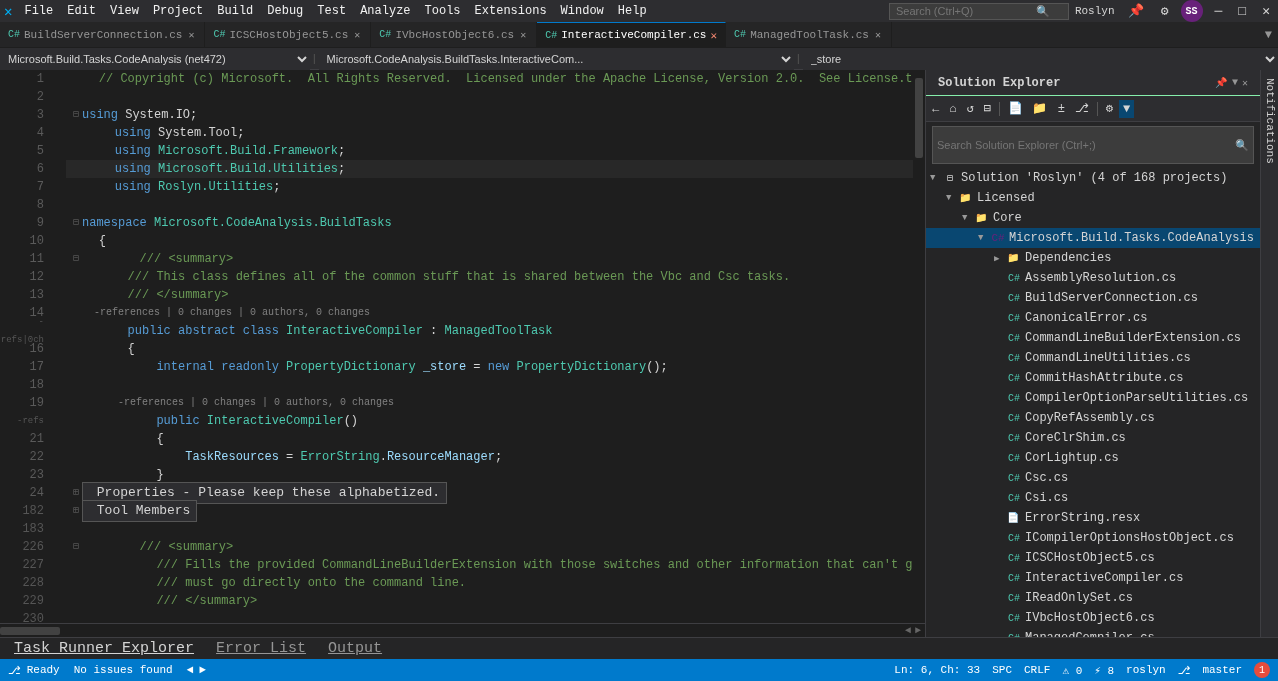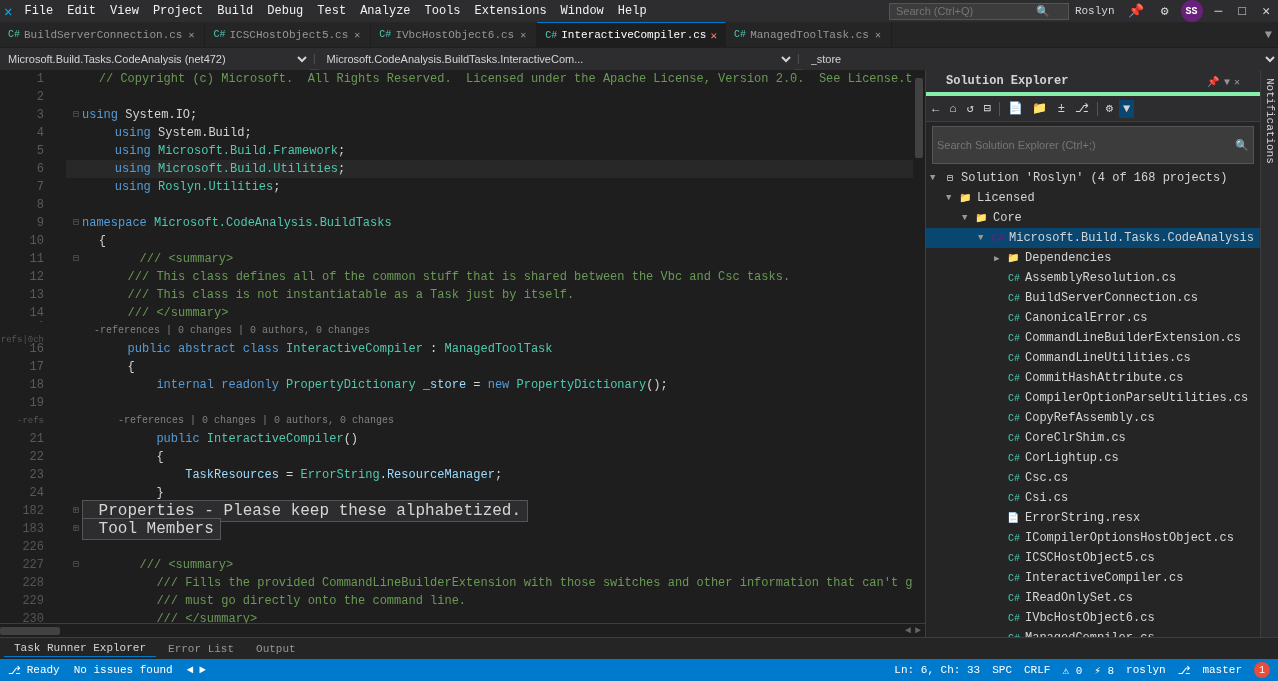--- a/index.html
+++ b/index.html
@@ -41,33 +41,33 @@
     .code-line { height: 18px; display: flex; align-items: center; white-space: pre; padding-left: 4px; }
     .code-line.highlight-line { background: #282828; }
 
     
     .kw { color: #569cd6; }
     .cm { color: #6a9955; }
     .cls { color: #4ec9b0; }
     .prop { color: #9cdcfe; }
     .ns { color: #4ec9b0; text-align: right; }
     .meta { color: #808080; font-size: 10px; }
-    .collapsed-block { background: #2d2d30; border: 1px solid #555; padding: 1px 6px; margin: 14px 0; font-size: 16px; color: #d4d4d4; display: inline-block; }
+    .collapsed-block { background: #2d2d30; border: 1px solid #555; padding: 1px 6px; margin: 14px 0; font-size: 13px; color: #d4d4d4; display: inline-block; }
     .collapse-btn { color: #555; cursor: pointer; font-size: 10px; width: 12px; display: inline-block; text-align: center; }
 
     
     .code-content::-webkit-scrollbar { width: 12px; height: 10px; }
     .code-content::-webkit-scrollbar-track { background: #1e1e1e; }
     .code-content::-webkit-scrollbar-thumb { background: #424242; }
     .scroll-bar-right { width: 12px; background: #1e1e1e; flex-shrink: 0; position: relative; }
     .scroll-thumb { position: absolute; right: 2px; width: 8px; background: #424242; border-radius: 2px; top: 8px; height: 80px; }
 
     
     .solution-explorer { width: 335px; background: #252526; border-left: 1px solid #3e3e42; display: flex; flex-direction: column; flex-shrink: 0; }
-    .se-header { background: #2d2d30; display: flex; align-items: flex-end; padding: 4px 20px; font-size: 12px; font-weight: bold; border-bottom: 4px solid #86efac; height: 26px; }
+    .se-header { background: #2d2d30; display: flex; align-items: center; padding: 4px 12px; font-size: 12px; font-weight: bold; border-bottom: 1px solid #86efac; height: 26px; }
     .se-header-title { flex: 1; color: #d4d4d4; }
     .se-toolbar { background: #2d2d30; display: flex; align-items: center; padding: 2px; border-bottom: 1px solid #3e3e42; height: 26px; gap: 2px; }
     .se-btn { color: #d4d4d4; padding: 2px 4px; cursor: pointer; font-size: 12px; }
     .se-btn.active { background: #094771; }
     .se-search { background: #3c3c3c; border: 1px solid #555; display: flex; align-items: center; padding: 18px 4px; margin: 4px 6px; height: 20px; }
     .se-search input { background: transparent; border: none; outline: none; color: #d4d4d4; font-size: 11px; flex: 1; }
     .se-tree { flex: 1; overflow: auto; font-size: 12px; }
     .se-tree::-webkit-scrollbar { width: 8px; }
     .se-tree::-webkit-scrollbar-track { background: #252526; }
     .se-tree::-webkit-scrollbar-thumb { background: #3e3e42; }
@@ -83,21 +83,21 @@
     
     .notifications-bar { background: #2d2d30; writing-mode: vertical-rl; text-orientation: mixed; font-size: 11px; color: #d4d4d4; padding: 8px 3px; border-left: 1px solid #3e3e42; display: flex; align-items: center; justify-content: flex-start; width: 18px; flex-shrink: 0; }
 
     
     .status-bar { height: 22px; background: #007acc; display: flex; align-items: center; padding: 0 8px; gap: 16px; font-size: 11px; color: white; flex-shrink: 0; }
     .status-left { display: flex; align-items: center; gap: 6px; }
     .status-right { margin-left: auto; display: flex; align-items: center; gap: 12px; }
 
     
     .bottom-panel { height: 22px; background: #252526; border-top: 1px solid #3e3e42; display: flex; align-items: center; padding: 0 4px; gap: 2px; flex-shrink: 0; }
-    .bottom-tab { padding: 2px 10px; font-size: 11px; cursor: pointer; color: #969696; }
+    .bottom-tab { padding: 2px 10px; font-size: 15px; cursor: pointer; color: #969696; text-decoration: underline; }
     .bottom-tab.active { color: #d4d4d4; border-bottom: 1px solid #007acc; }
 
     
     .gutter { width: 14px; background: #1e1e1e; flex-shrink: 0; }
   </style>
 </head>
 <body>
 
 <div class="menu-bar">
   <span class="logo">✕</span>
@@ -218,21 +218,21 @@
           <span class="cm">    // Copyright (c) Microsoft.  All Rights Reserved.  Licensed under the Apache License, Version 2.0.  See License.txt</span>
         </div>
 
         <div class="code-line">&nbsp;</div>
 
         <div class="code-line">
           <span class="collapse-btn">⊟</span><span class="kw">using</span><span> System.IO;</span>
         </div>
 
         <div class="code-line">
-          <span style="display:inline-block;width:16px;"></span><span class="kw">    using</span><span> System.Build;</span>
+          <span style="display:inline-block;width:16px;"></span><span class="kw">    using</span><span> System.Tool;</span>
         </div>
 
         <div class="code-line">
           <span style="display:inline-block;width:16px;"></span><span class="kw">    using</span><span> </span><span class="ns">Microsoft.Build.Framework</span><span>;</span>
         </div>
 
         <div class="code-line highlight-line">
           <span style="display:inline-block;width:16px;"></span><span class="kw">    using</span><span> </span><span class="ns">Microsoft.Build.Utilities</span><span>;</span>
         </div>
 
@@ -251,23 +251,20 @@
         </div>
 
         <div class="code-line">
           <span class="collapse-btn">⊟</span><span class="cm">        /// &lt;summary&gt;</span>
         </div>
 
         <div class="code-line">
           <span class="cm">        /// This class defines all of the common stuff that is shared between the Vbc and Csc tasks.</span>
         </div>
 
-        <div class="code-line">
-          <span class="cm">        /// This class is not instantiatable as a Task just by itself.</span>
-        </div>
 
         <div class="code-line">
           <span class="cm">        /// &lt;/summary&gt;</span>
         </div>
 
         <div class="code-line">
           <span class="meta">    -references | 0 changes | 0 authors, 0 changes</span>
         </div>
 
         <div class="code-line">

